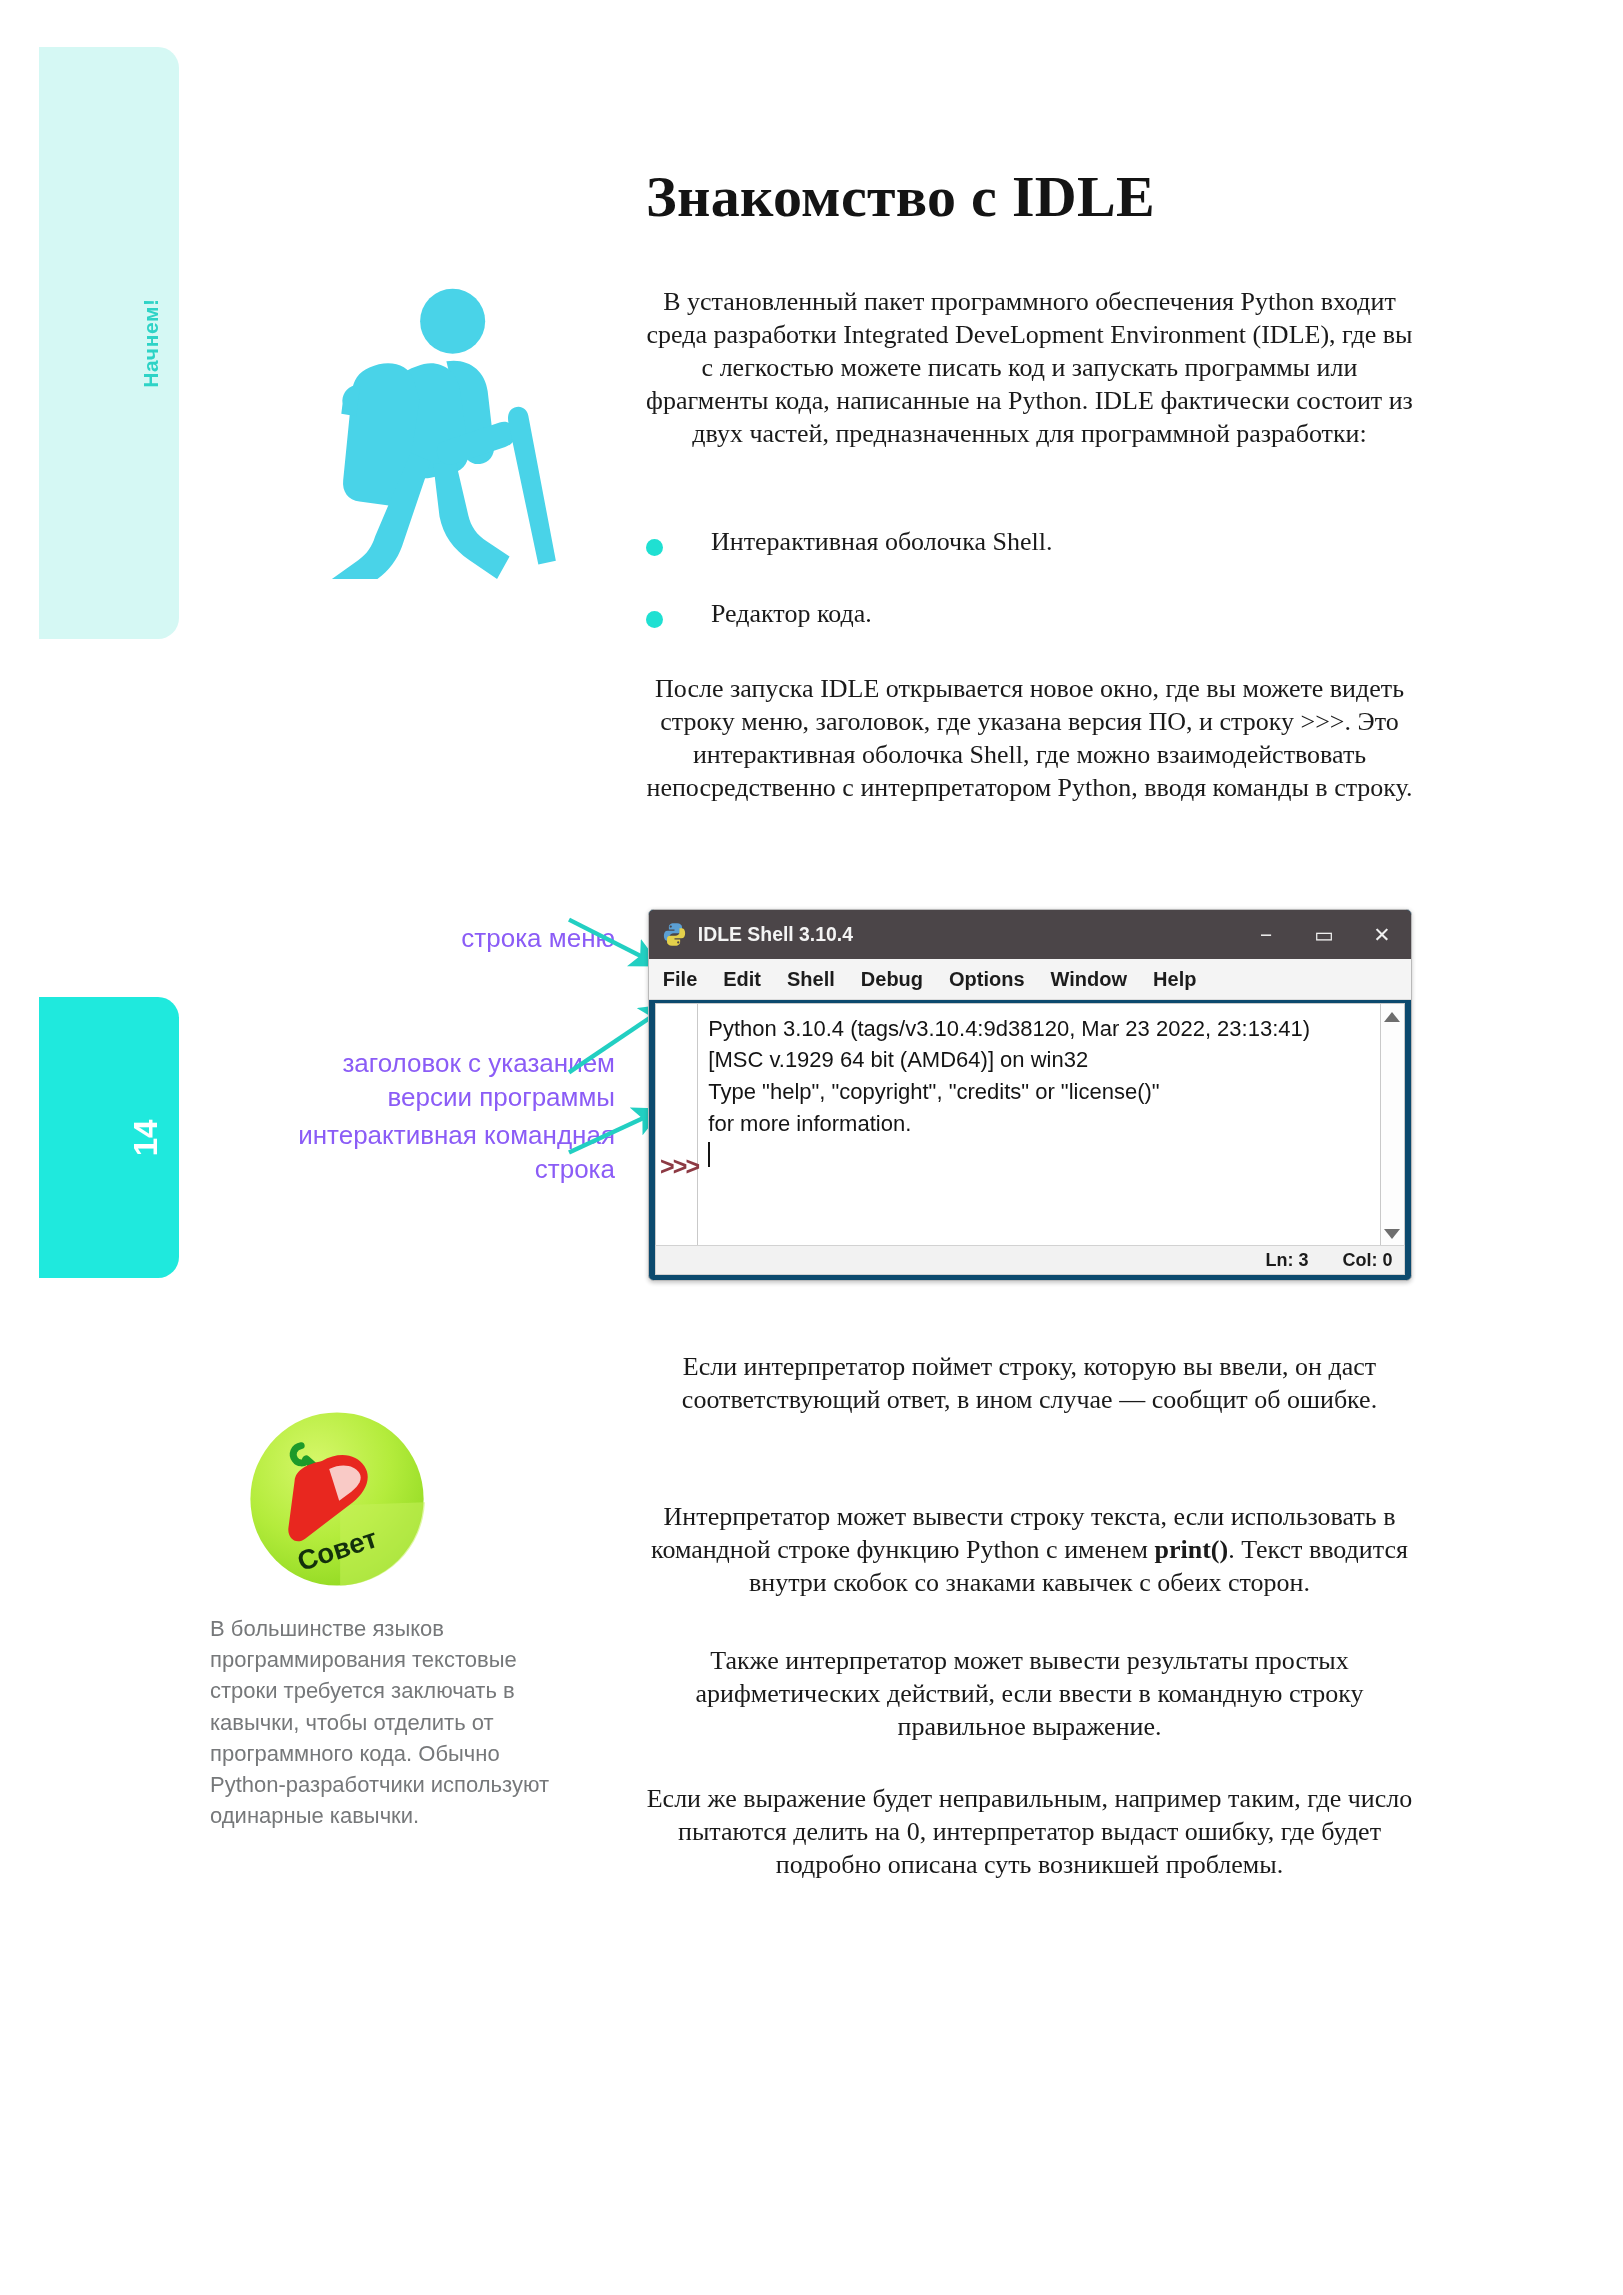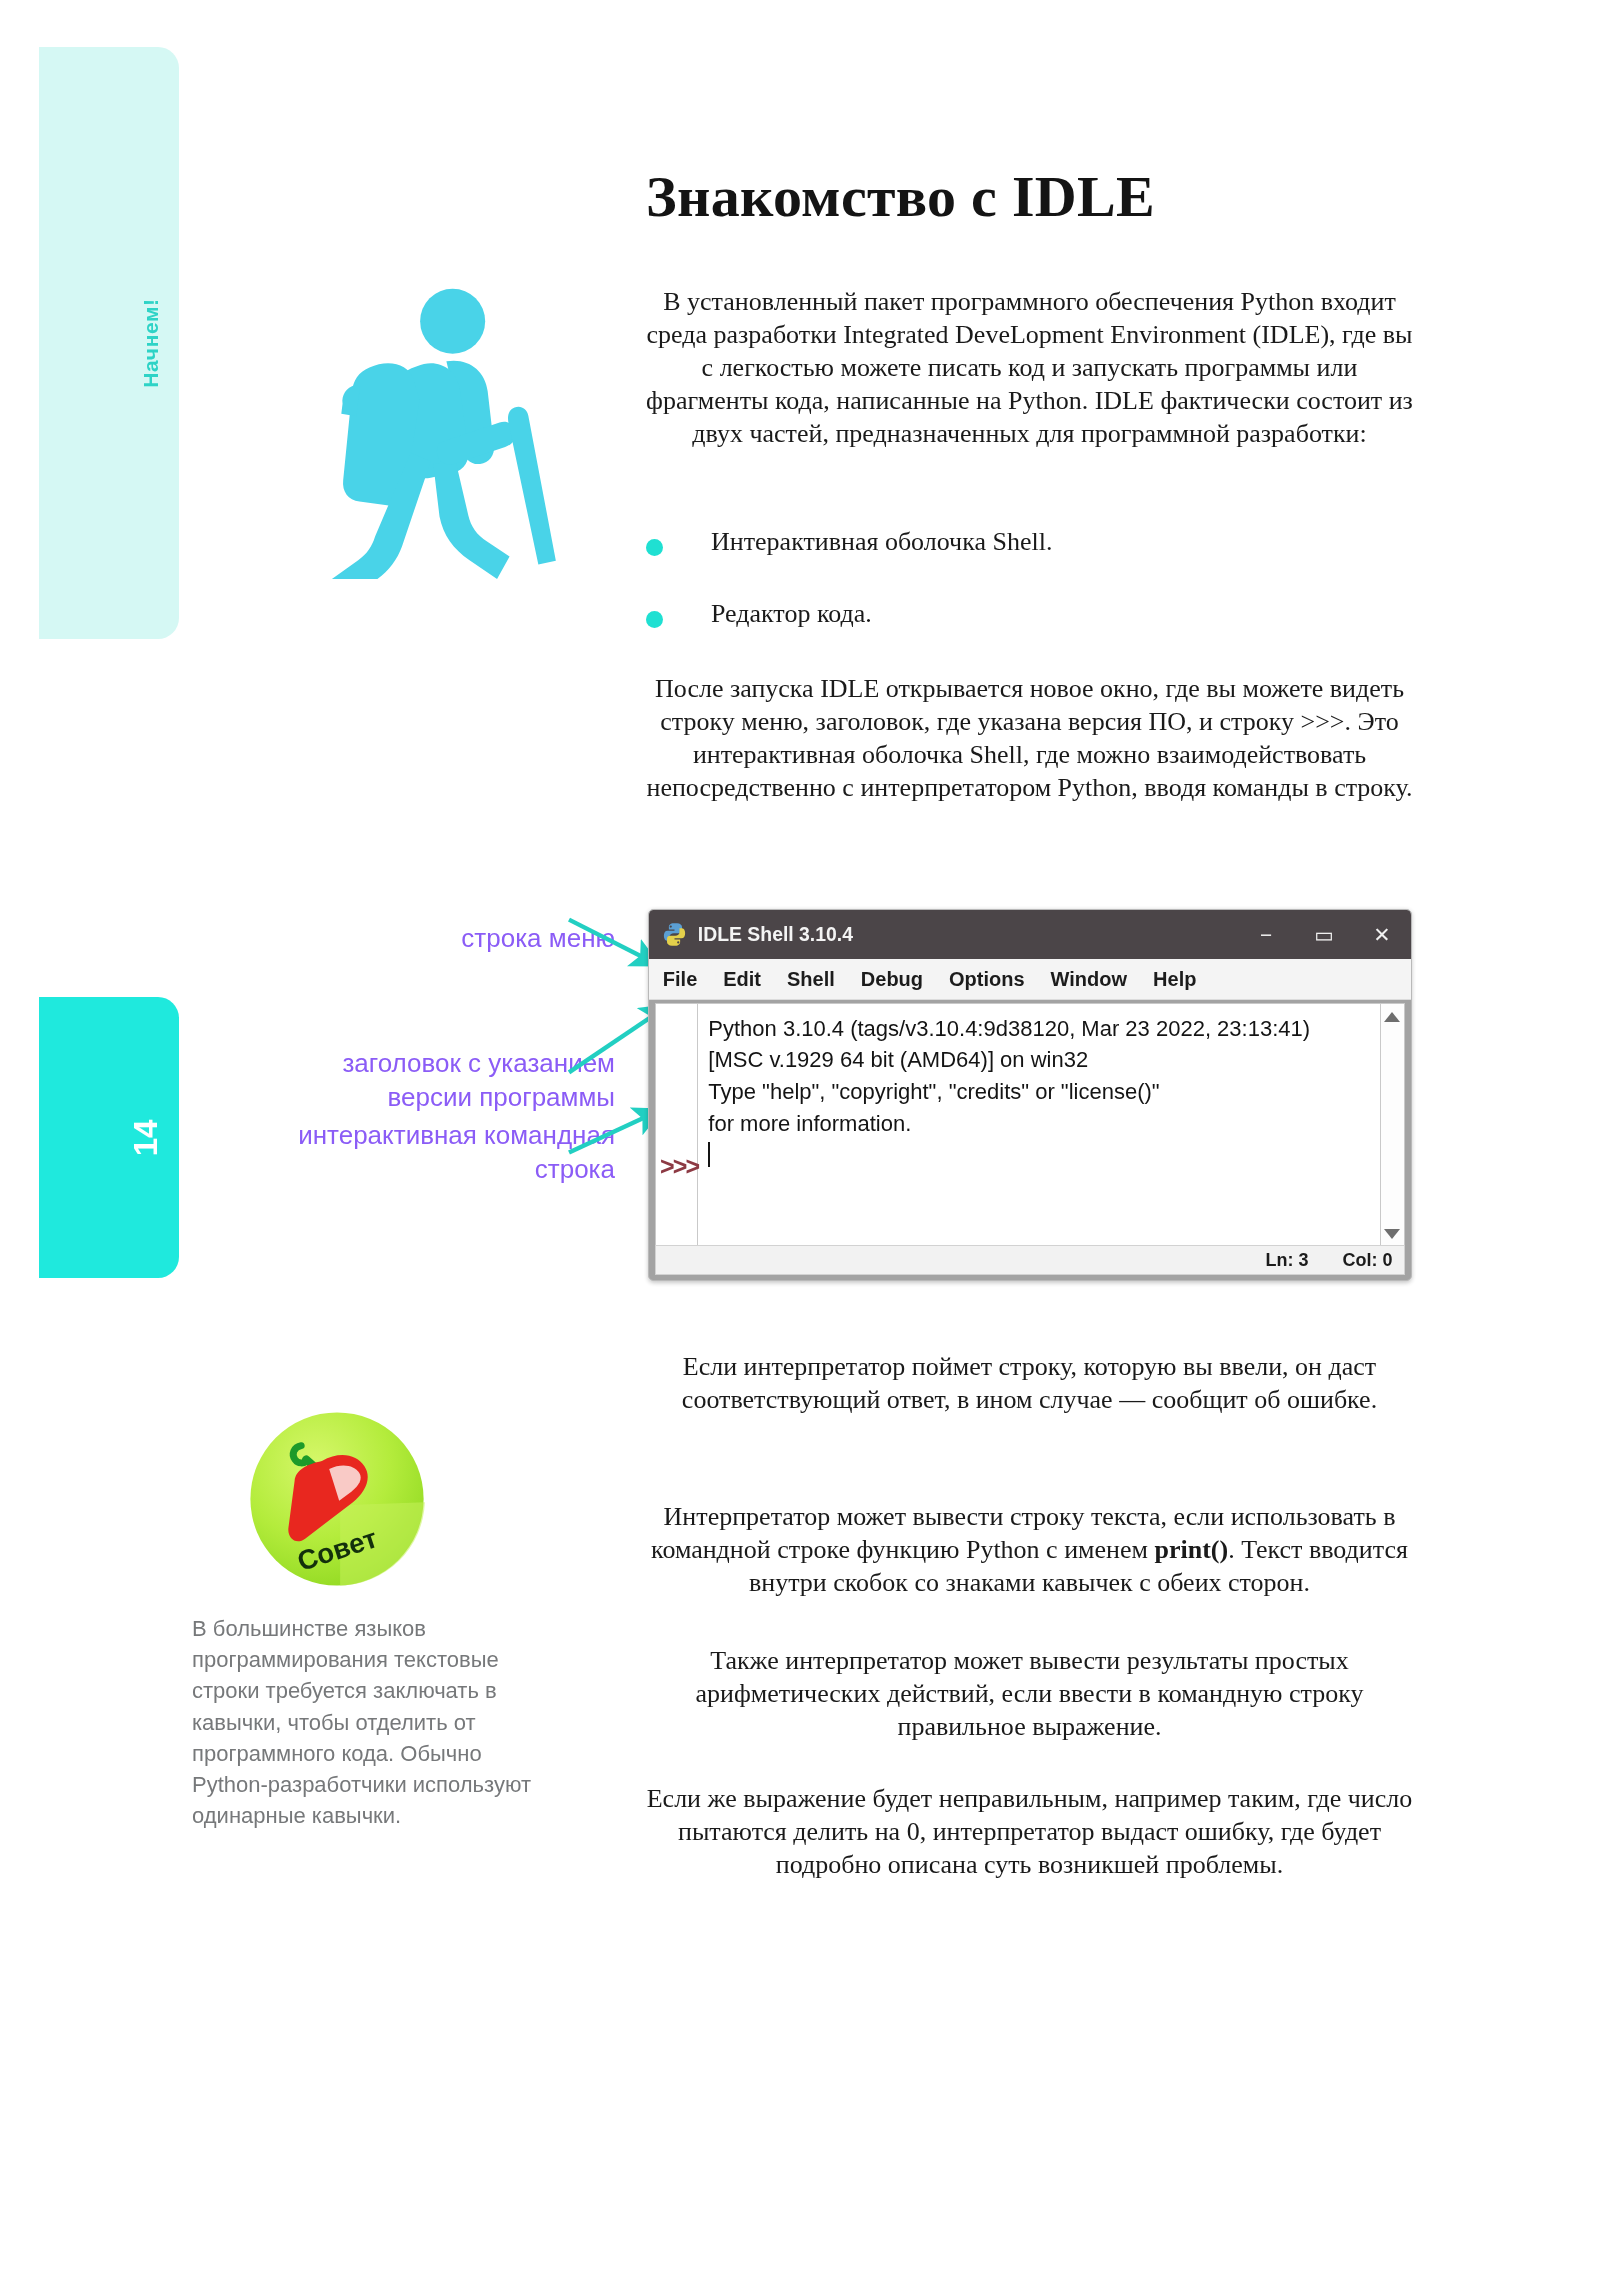--- a/index.html
+++ b/index.html
@@ -67,21 +67,21 @@
     font-family:"Liberation Sans",sans-serif;
     font-size:26px;line-height:1.30;color:#8b5cf6;
   }
   .anno1{right:1008px;top:922px;width:351px;}
   .anno2{right:1008px;top:1047px;width:351px;}
   .anno3{right:1008px;top:1119px;width:351px;}
   .arrows{position:absolute;left:564px;top:902px;width:263px;height:282px;}
   
   .idle{
     position:absolute;left:648px;top:909px;width:762px;height:370px;
-    background:#a3a3a3;border:1.3px solid #b9b9b9;border-radius:5.6px;
+    background:#0c4a6e;border:1.3px solid #b9b9b9;border-radius:5.6px;
     box-shadow:0 1.3px 4.4px rgba(0,0,0,.22);overflow:hidden;
   }
   .idle-title{
     height:49px;background:#4b4548;display:flex;align-items:center;
     padding:0 0 0 12.5px;border-radius:4.4px 4.4px 0 0;
   }
   .py-ico{width:25px;height:25px;flex:0 0 auto;margin-right:11.3px;}
   .idle-title-text{
     font-family:"Liberation Sans",sans-serif;
     font-size:19.4px;font-weight:600;color:#f4f4f4;white-space:nowrap;
@@ -133,21 +133,21 @@
     position:absolute;left:6.3px;right:6.3px;bottom:5px;height:27.6px;
     background:#f2f2f2;border:0.6px solid #d2d2d2;
     display:flex;align-items:center;justify-content:flex-end;
     padding-right:11.3px;
     font-family:"Liberation Sans",sans-serif;font-size:18px;font-weight:700;color:#1c1c1c;
   }
   .idle-status span{margin-left:34px;}
   
   .tip-badge{position:absolute;left:246px;top:1408px;width:182px;height:182px;}
   .tip-text{
-    position:absolute;left:192px;top:1613px;width:351px;
+    position:absolute;left:210px;top:1613px;width:351px;
     font-family:"Liberation Sans",sans-serif;
     font-size:22px;line-height:1.42;color:#76787a;
   }
 </style>
 </head>
 <body>
 
 <div class="tab-mint">
   <div class="vlabel">Начнем!</div>
 </div>

